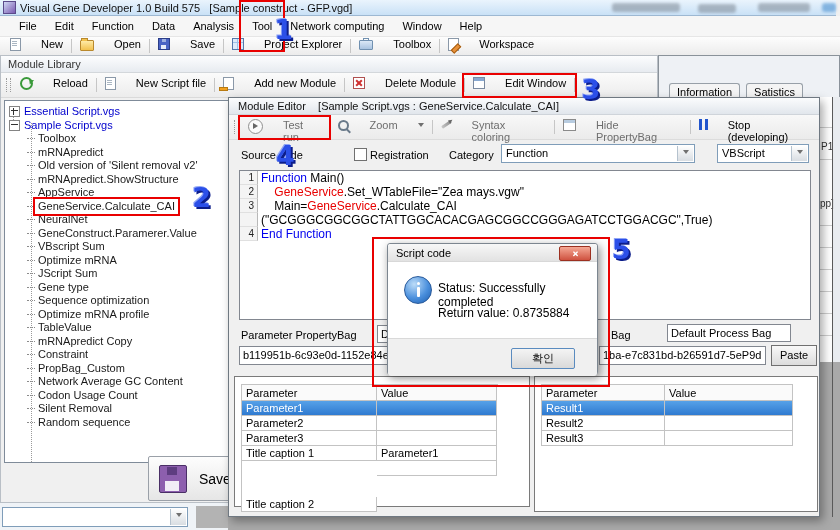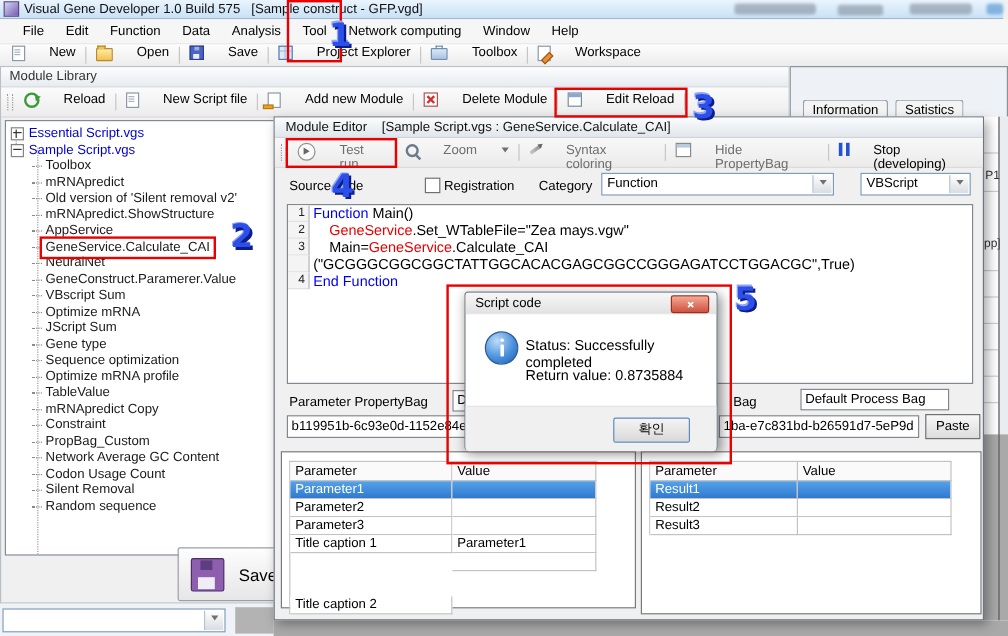--- a/index.html
+++ b/index.html
@@ -248,21 +248,21 @@
         <span>Add new Module</span>
       </span>
       <span class="sep"></span>
       <span class="tbi">
         <span class="ic i-delmod"></span>
         <span>Delete Module</span>
       </span>
       <span class="sep"></span>
       <span class="tbi" style="position:relative;">
         <span class="ic i-editmod"></span>
-        <span>Edit Reload</span>
+        <span>Edit Window</span>
         <span class="redframe" style="inset:-4px -5px;"></span>
         <span class="num" style="right:-28px;top:-3px;">3</span>
       </span>
       <span class="sep"></span>
     </div>
 
     <div class="treebox">
       <div style="height:4px;"></div>
       <div class="vline" style="left:8px;top:14px;height:13px;"></div>
       <div class="vline" style="left:26px;top:22px;height:423px;"></div>

